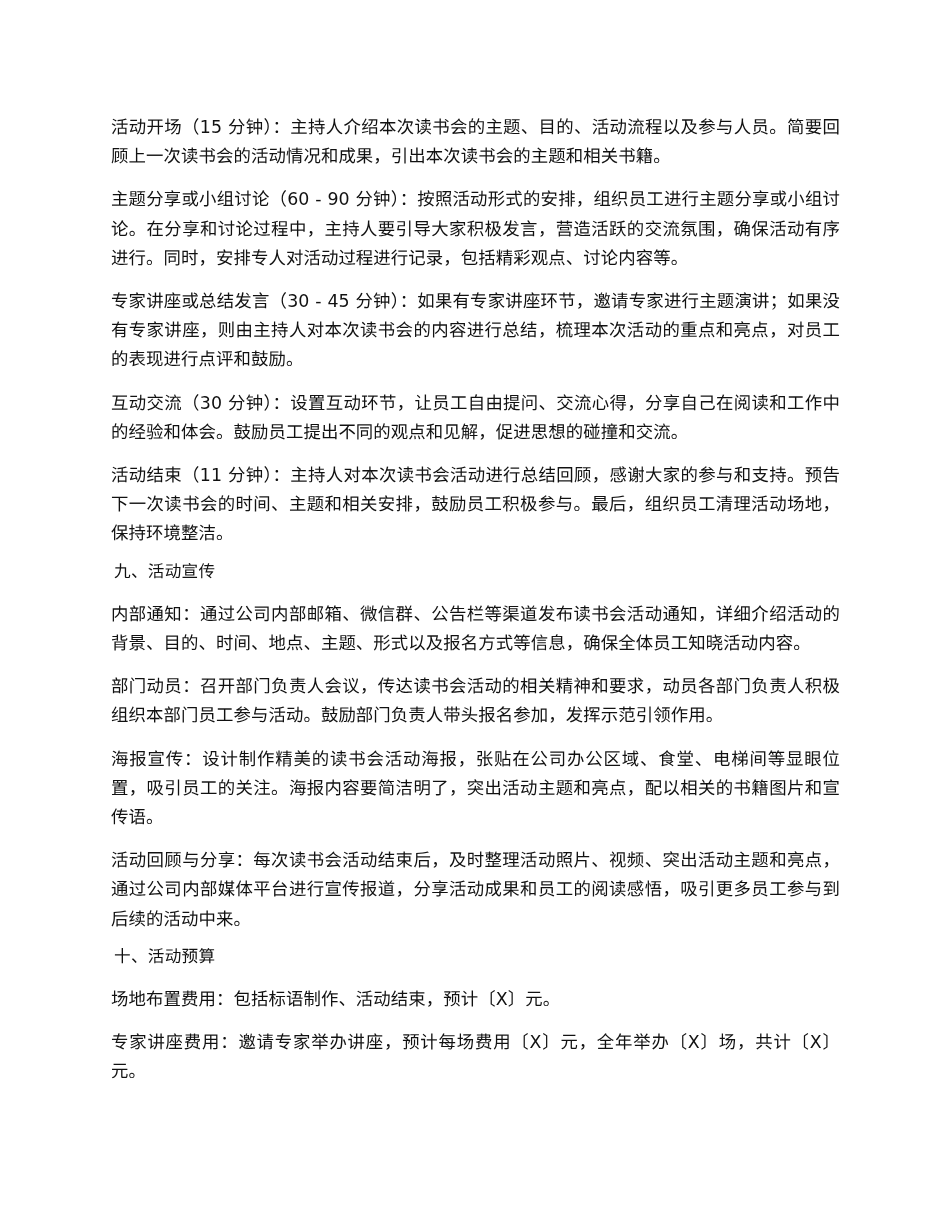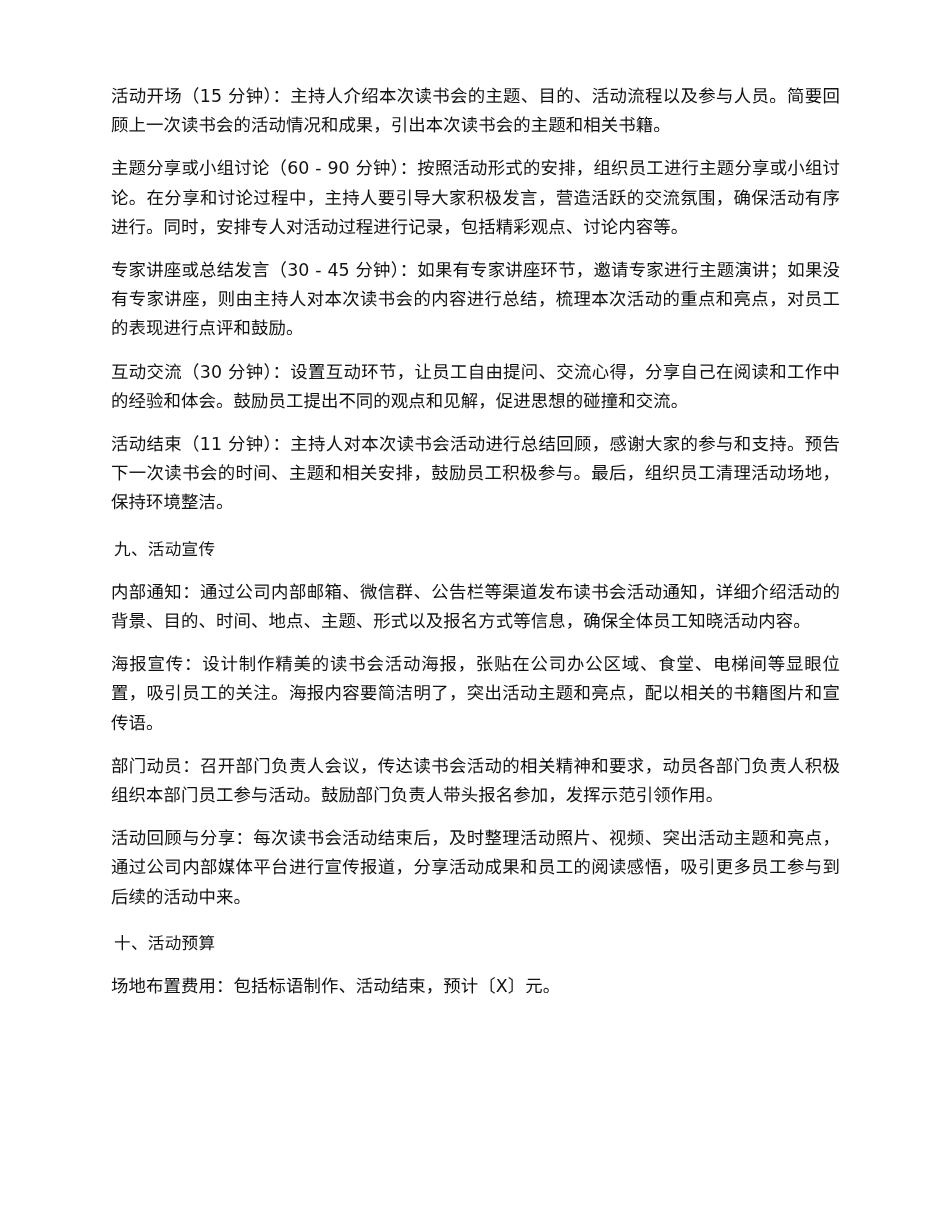--- a/index.html
+++ b/index.html
@@ -14,40 +14,40 @@
     font-family: "DejaVu Sans", "Liberation Sans", sans-serif;
     color: #000000;
     -webkit-font-smoothing: antialiased;
   }
   .page {
     position: relative;
     width: 950px;
     height: 1230px;
     background: #ffffff;
     box-sizing: border-box;
-    padding: 82px 110px 0 111px;
+    padding: 113px 110px 0 111px;
   }
   .doc-body {
     width: 729px;
   }
   p.para {
     margin: 0 0 14px 0;
     font-size: 17.4px;
     line-height: 29.2px;
     letter-spacing: 0.1px;
     text-align: justify;
     text-justify: inter-ideograph;
     word-break: break-all;
     color: #111111;
   }
   p.para:last-child {
     margin-bottom: 0;
   }
   h2.heading {
-    margin: 14px 0 14px 0;
+    margin: 5px 0 14px 0;
     font-size: 16.6px;
     line-height: 29.2px;
     font-weight: normal;
     letter-spacing: 0.3px;
     color: #111111;
     padding-left: 3px;
   }
   .spacer-before-heading {
     height: 3px;
   }
@@ -63,25 +63,26 @@
       <p class="para">主题分享或小组讨论（60 - 90 分钟）：按照活动形式的安排，组织员工进行主题分享或小组讨论。在分享和讨论过程中，主持人要引导大家积极发言，营造活跃的交流氛围，确保活动有序进行。同时，安排专人对活动过程进行记录，包括精彩观点、讨论内容等。</p>
       <p class="para">专家讲座或总结发言（30 - 45 分钟）：如果有专家讲座环节，邀请专家进行主题演讲；如果没有专家讲座，则由主持人对本次读书会的内容进行总结，梳理本次活动的重点和亮点，对员工的表现进行点评和鼓励。</p>
       <p class="para">互动交流（30 分钟）：设置互动环节，让员工自由提问、交流心得，分享自己在阅读和工作中的经验和体会。鼓励员工提出不同的观点和见解，促进思想的碰撞和交流。</p>
       <p class="para">活动结束（11 分钟）：主持人对本次读书会活动进行总结回顾，感谢大家的参与和支持。预告下一次读书会的时间、主题和相关安排，鼓励员工积极参与。最后，组织员工清理活动场地，保持环境整洁。</p>
     </div>
 
     <div>
       <div class="spacer-before-heading"></div>
       <h2 class="heading">九、活动宣传</h2>
       <p class="para">内部通知：通过公司内部邮箱、微信群、公告栏等渠道发布读书会活动通知，详细介绍活动的背景、目的、时间、地点、主题、形式以及报名方式等信息，确保全体员工知晓活动内容。</p>
+      <p class="para">部门动员：召开部门负责人会议，传达读书会活动的相关精神和要求，动员各部门负责人积极组织本部门员工参与活动。鼓励部门负责人带头报名参加，发挥示范引领作用。</p>
       <p class="para">海报宣传：设计制作精美的读书会活动海报，张贴在公司办公区域、食堂、电梯间等显眼位置，吸引员工的关注。海报内容要简洁明了，突出活动主题和亮点，配以相关的书籍图片和宣传语。</p>
-      <p class="para">部门动员：召开部门负责人会议，传达读书会活动的相关精神和要求，动员各部门负责人积极组织本部门员工参与活动。鼓励部门负责人带头报名参加，发挥示范引领作用。</p>
       <p class="para">活动回顾与分享：每次读书会活动结束后，及时整理活动照片、视频、突出活动主题和亮点，通过公司内部媒体平台进行宣传报道，分享活动成果和员工的阅读感悟，吸引更多员工参与到后续的活动中来。</p>
     </div>
 
     <div>
       <div class="spacer-before-heading"></div>
       <h2 class="heading">十、活动预算</h2>
       <p class="para">场地布置费用：包括标语制作、活动结束，预计〔X〕元。</p>
+      <p class="para">专家讲座费用：邀请专家举办讲座，预计每场费用〔X〕元，全年举办〔X〕场，共计〔X〕元。</p>
     </div>
 
   </div>
 </div>
 
 </body></html>

